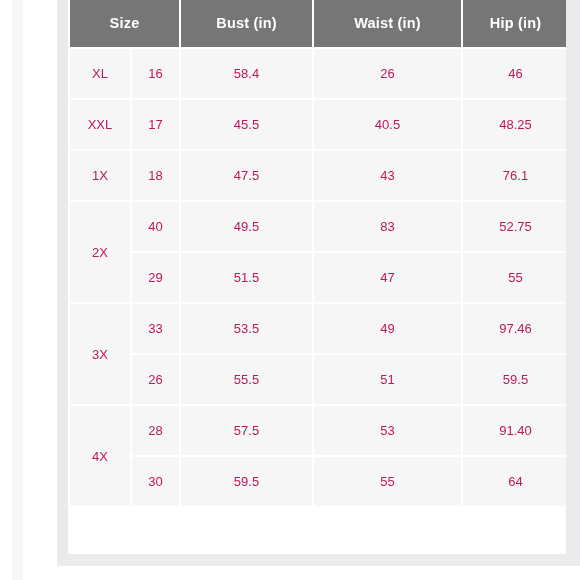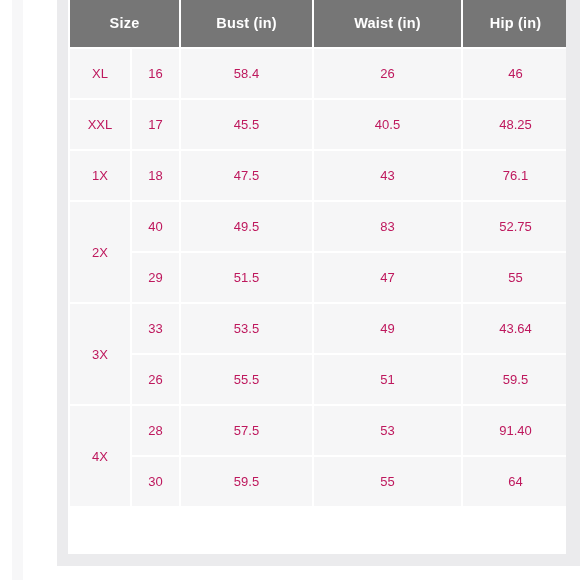--- a/index.html
+++ b/index.html
@@ -152,21 +152,21 @@
             <td>29</td>
             <td>51.5</td>
             <td>47</td>
             <td>55</td>
           </tr>
           <tr>
             <td class="size-label" rowspan="2">3X</td>
             <td>33</td>
             <td>53.5</td>
             <td>49</td>
-            <td>43.64</td>
+            <td>97.46</td>
           </tr>
           <tr>
             <td>26</td>
             <td>55.5</td>
             <td>51</td>
             <td>59.5</td>
           </tr>
           <tr>
             <td class="size-label" rowspan="2">4X</td>
             <td>28</td>

